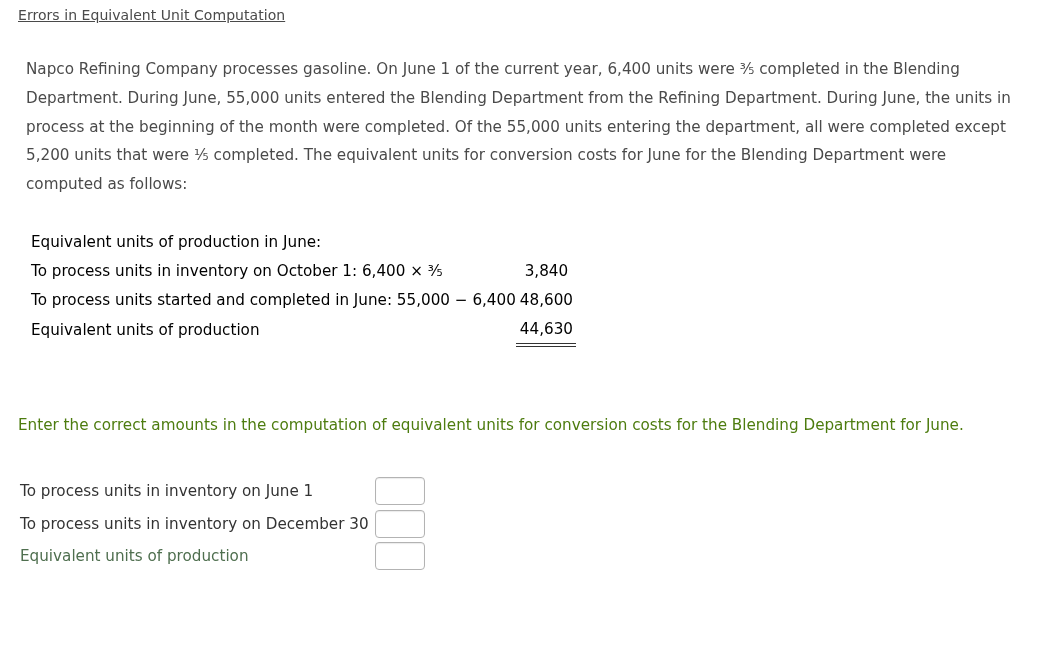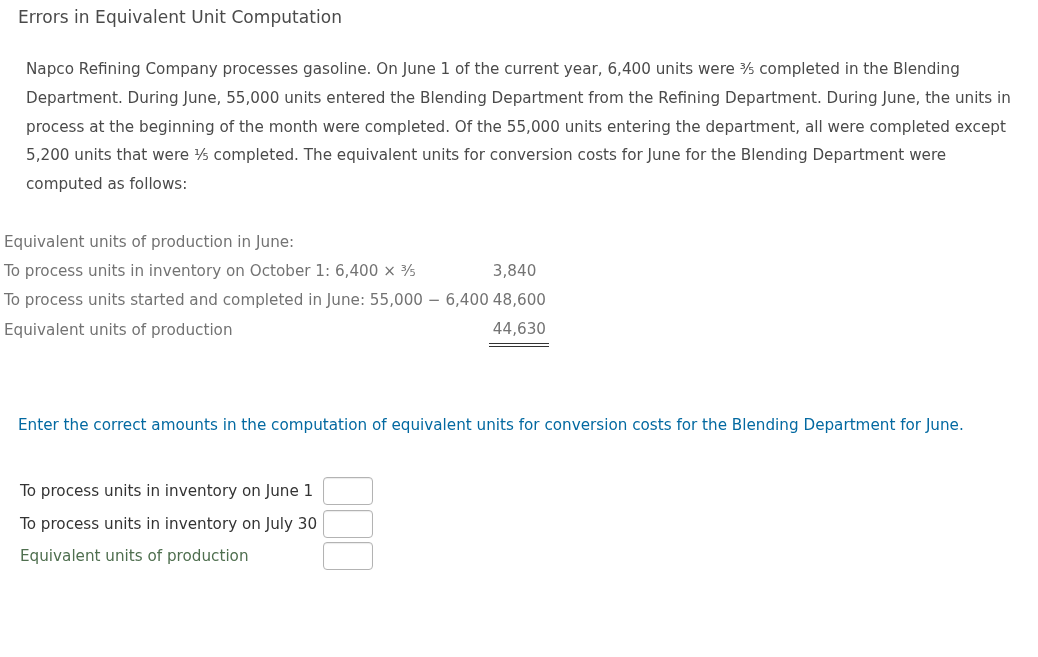--- a/index.html
+++ b/index.html
@@ -13,64 +13,65 @@
       position: relative;
       font-family: "DejaVu Sans", "Liberation Sans", sans-serif;
       color: #4a4a4a;
       font-size: 15.2px;
       overflow: hidden;
     }
     .title {
       position: absolute;
       left: 18px;
       top: 7px;
-      font-size: 17px;
+      font-size: 14px;
       color: #4a4a4a;
       letter-spacing: 0.05px;
+      text-decoration: underline;
     }
     .intro {
       position: absolute;
       left: 18px;
       top: 47px;
       width: 1000px;
       line-height: 28.8px;
       color: #4a4a4a;
       margin: 8px;
     }
     .table1 {
       position: absolute;
-      left: 4px;
+      left: 31px;
       top: 228px;
       border-collapse: collapse;
-      color: #737373;
+      color: #000000;
     }
     .table1 td {
       padding: 0;
       height: 28.8px;
       white-space: nowrap;
       vertical-align: middle;
     }
     .table1 td.amt {
-      text-align: left;
+      text-align: center;
       padding-left: 4px;
       padding-right: 3px;
     }
     .table1 td.single-rule {
       border-bottom: 1.5px solid #333333;
     }
     .table1 td.double-rule {
       border-bottom: 4px double #333333;
     }
     .instructions {
       position: absolute;
       left: 18px;
       top: 411px;
       width: 1000px;
       line-height: 28.8px;
-      color: #0369a1;
+      color: #4d7c0f;
       margin: 0;
     }
     .answer-table {
       position: absolute;
       left: 20px;
       top: 475px;
       border-collapse: collapse;
       color: #333333;
     }
     .answer-table td {
@@ -132,21 +133,21 @@
 
 <table class="answer-table">
   <tbody>
     <tr>
       <td class="label">To process units in inventory on June 1</td>
       <td>
           <input class="answer-input" type="text" value="" style="">
         </td>
     </tr>
     <tr>
-      <td class="label">To process units in inventory on July 30</td>
+      <td class="label">To process units in inventory on December 30</td>
       <td>
           <input class="answer-input" type="text" value="" style="">
         </td>
     </tr>
     <tr>
       <td class="label total-label">Equivalent units of production</td>
       <td>
           <input class="answer-input" type="text" value="" style="">
         </td>
     </tr>

